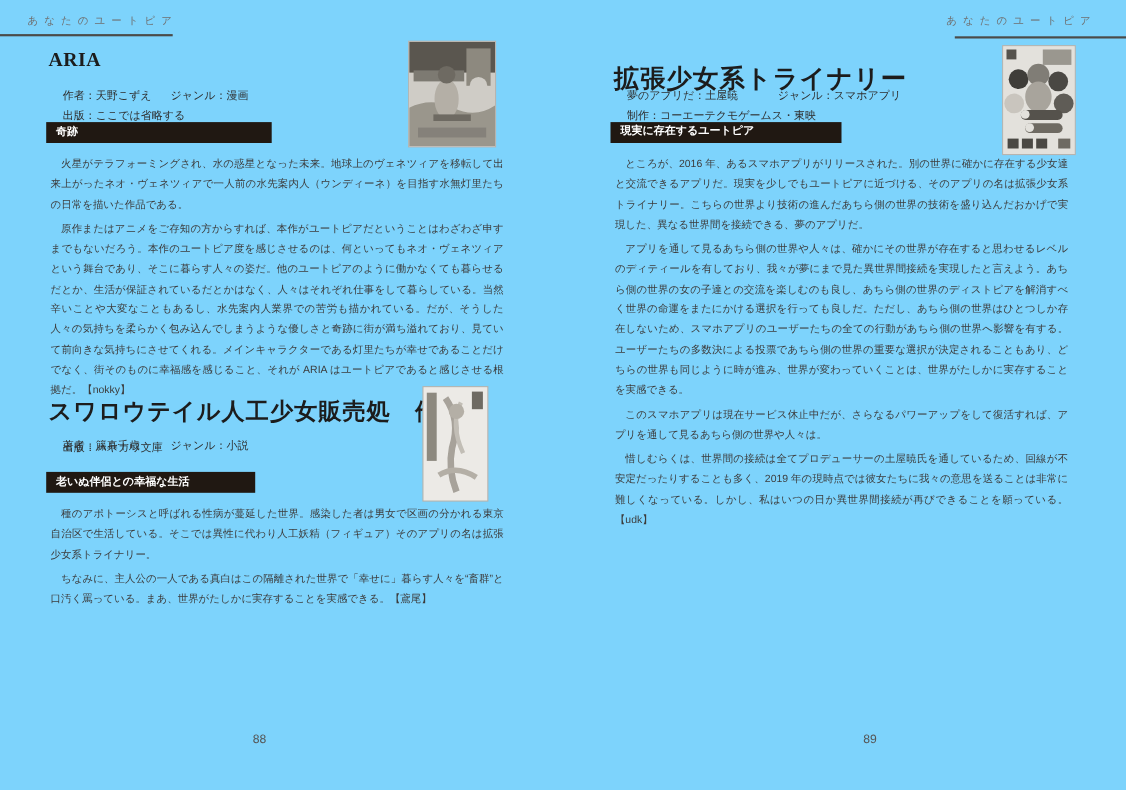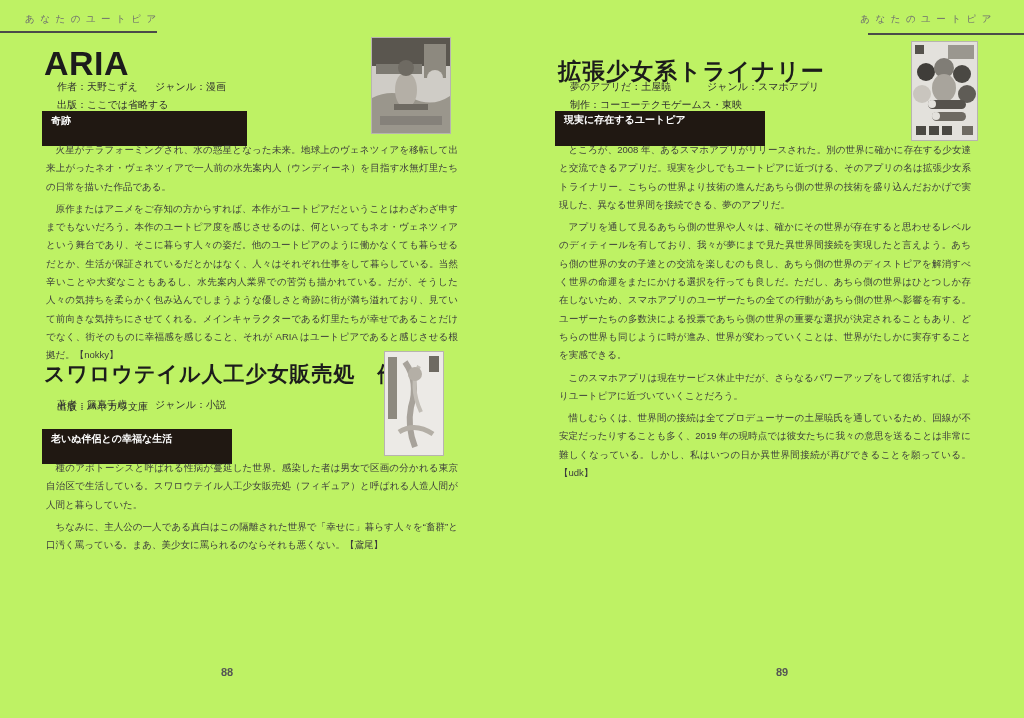--- a/index.html
+++ b/index.html
@@ -3,21 +3,21 @@
 <meta charset="utf-8">
 <style>
   html,body{margin:0;padding:0;}
   body{
     font-family:"Liberation Sans","DejaVu Sans",sans-serif;
     background:#e9e8e6;
   }
   .spread{
     position:relative;
     width:1024px;height:718px;
-    background:#bef264;
+    background:#7dd3fc;
     overflow:hidden;
     color:#3c3c3c;
   }
   .page{position:absolute;top:0;width:512px;height:718px;}
   .page-left{left:0;}
   .page-right{left:512px;}
 
   .running-head{
     position:absolute;
     font-size:9.5px;
@@ -31,37 +31,37 @@
     background:#4b4b49;
   }
 
   .article-title{
     position:absolute;
     font-weight:700;
     color:#1c1c1c;
     white-space:nowrap;
     letter-spacing:1px;
   }
-  .title-latin{font-size:34px;letter-spacing:0.5px;}
+  .title-latin{font-size:18px;letter-spacing:0.5px;font-family:Liberation Serif, serif;}
   .title-jp{font-size:21px;}
 
   .meta-row{
     position:absolute;
     font-size:10px;
     font-weight:400;
     color:#2e2e2e;
     white-space:nowrap;
     margin-left:12px;
   }
   .meta-col2{position:absolute;left:98px;top:0;}
   .meta-col2-wide{position:absolute;left:137px;top:0;}
 
   .section-label{
     position:absolute;
-    height:35px;
+    height:19px;
     line-height:19px;
     background:#201812;
     color:#ffffff;
     font-size:10px;
     font-weight:700;
     padding-left:9px;
     box-sizing:border-box;
     white-space:nowrap;
   }
 
@@ -83,22 +83,21 @@
     box-shadow:0 0 0 1px #b7b4af;
     background:#dcd9d4;
   }
   .cover svg{display:block;}
 
   .page-number{
     position:absolute;
     font-size:11px;
     color:#555555;
     width:30px;
-    text-align:center;
-    font-weight:bold;
+    text-align:right;
   }
 </style>
 </head>
 <body>
 
 <div class="spread">
 
   <div class="page page-left">
 
     <div class="running-head" style="left:25px;top:13px;">あなたのユートピア</div>
@@ -150,22 +149,22 @@
         <rect x="3" y="5" width="9" height="62" fill="#8d897f"></rect>
         <rect x="44" y="4" width="10" height="16" fill="#6e6a62"></rect>
         <path d="M20 10 Q34 30 26 55 Q22 75 30 95" stroke="#a7a29a" stroke-width="6" fill="none"></path>
         <path d="M34 14 Q24 34 36 60" stroke="#c2beb6" stroke-width="4" fill="none"></path>
         <circle cx="30" cy="22" r="7" fill="#b4afa6"></circle>
         <path d="M14 80 Q30 70 48 82" stroke="#b4afa6" stroke-width="5" fill="none"></path>
       </svg>
     </div>
 
     <div class="body-block" style="left:42px;top:455px;">
-      <p>種のアポトーシスと呼ばれる性病が蔓延した世界。感染した者は男女で区画の分かれる東京自治区で生活している。スワロウテイル人工少女販売処（フィギュア）と呼ばれる人造人間が人間と暮らしていた。</p>
-      <p>ちなみに、主人公の一人である真白はこの隔離された世界で「幸せに」暮らす人々を“畜群”と口汚く罵っている。まあ、美少女に罵られるのならそれも悪くない。【鳶尾】</p>
+      <p>種のアポトーシスと呼ばれる性病が蔓延した世界。感染した者は男女で区画の分かれる東京自治区で生活している。そこでは異性に代わり人工妖精（フィギュア）そのアプリの名は拡張少女系トライナリー。</p>
+      <p>ちなみに、主人公の一人である真白はこの隔離された世界で「幸せに」暮らす人々を“畜群”と口汚く罵っている。まあ、世界がたしかに実存することを実感できる。【鳶尾】</p>
     </div>
 
     <div class="page-number" style="left:212px;top:666px;">88</div>
   </div>
 
   <div class="page page-right">
 
     <div class="running-head" style="right:27px;top:13px;">あなたのユートピア</div>
     <div class="head-rule" style="left:356px;top:33px;width:156px;"></div>
 
@@ -195,22 +194,22 @@
         <circle cx="20" cy="62" r="4" fill="#e3e1dc"></circle>
         <circle cx="24" cy="74" r="4" fill="#e3e1dc"></circle>
         <rect x="4" y="84" width="10" height="9" fill="#4a4843"></rect>
         <rect x="17" y="84" width="10" height="9" fill="#4a4843"></rect>
         <rect x="30" y="84" width="10" height="9" fill="#4a4843"></rect>
         <rect x="50" y="84" width="11" height="9" fill="#6e6a62"></rect>
       </svg>
     </div>
 
     <div class="body-block" style="left:43px;top:137px;">
-      <p>ところが、2008 年、あるスマホアプリがリリースされた。別の世界に確かに存在する少女達と交流できるアプリだ。現実を少しでもユートピアに近づける、そのアプリの名は拡張少女系トライナリー。こちらの世界より技術の進んだあちら側の世界の技術を盛り込んだおかげで実現した、異なる世界間を接続できる、夢のアプリだ。</p>
+      <p>ところが、2016 年、あるスマホアプリがリリースされた。別の世界に確かに存在する少女達と交流できるアプリだ。現実を少しでもユートピアに近づける、そのアプリの名は拡張少女系トライナリー。こちらの世界より技術の進んだあちら側の世界の技術を盛り込んだおかげで実現した、異なる世界間を接続できる、夢のアプリだ。</p>
       <p>アプリを通して見るあちら側の世界や人々は、確かにその世界が存在すると思わせるレベルのディティールを有しており、我々が夢にまで見た異世界間接続を実現したと言えよう。あちら側の世界の女の子達との交流を楽しむのも良し、あちら側の世界のディストピアを解消すべく世界の命運をまたにかける選択を行っても良しだ。ただし、あちら側の世界はひとつしか存在しないため、スマホアプリのユーザーたちの全ての行動があちら側の世界へ影響を有する。ユーザーたちの多数決による投票であちら側の世界の重要な選択が決定されることもあり、どちらの世界も同じように時が進み、世界が変わっていくことは、世界がたしかに実存することを実感できる。</p>
-      <p>このスマホアプリは現在サービス休止中だが、さらなるパワーアップをして復活すれば、よりユートピアに近づいていくことだろう。</p>
+      <p>このスマホアプリは現在サービス休止中だが、さらなるパワーアップをして復活すれば、アプリを通して見るあちら側の世界や人々は。</p>
       <p>惜しむらくは、世界間の接続は全てプロデューサーの土屋暁氏を通しているため、回線が不安定だったりすることも多く、2019 年の現時点では彼女たちに我々の意思を送ることは非常に難しくなっている。しかし、私はいつの日か異世界間接続が再びできることを願っている。【udk】</p>
     </div>
 
     <div class="page-number" style="left:255px;top:666px;">89</div>
   </div>
 
 </div>
 
 </body></html>

